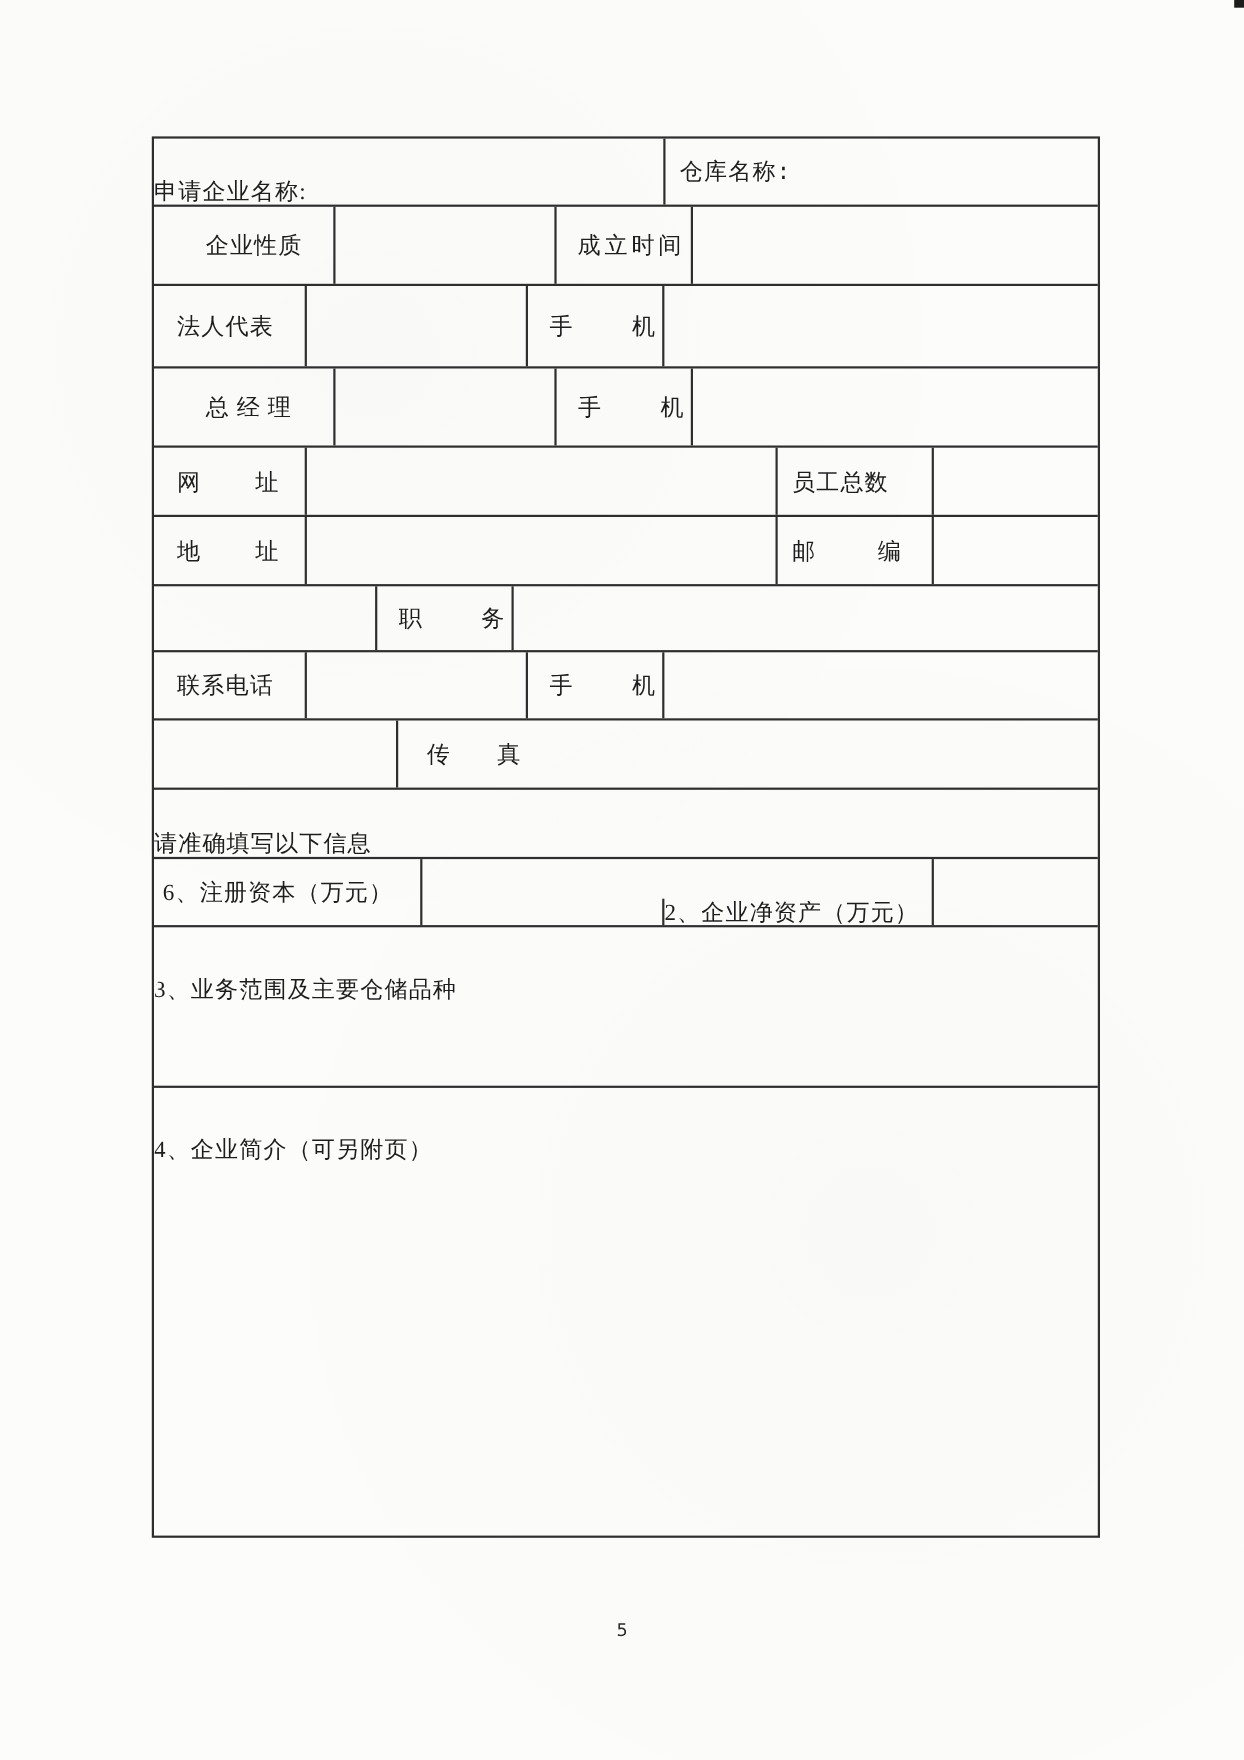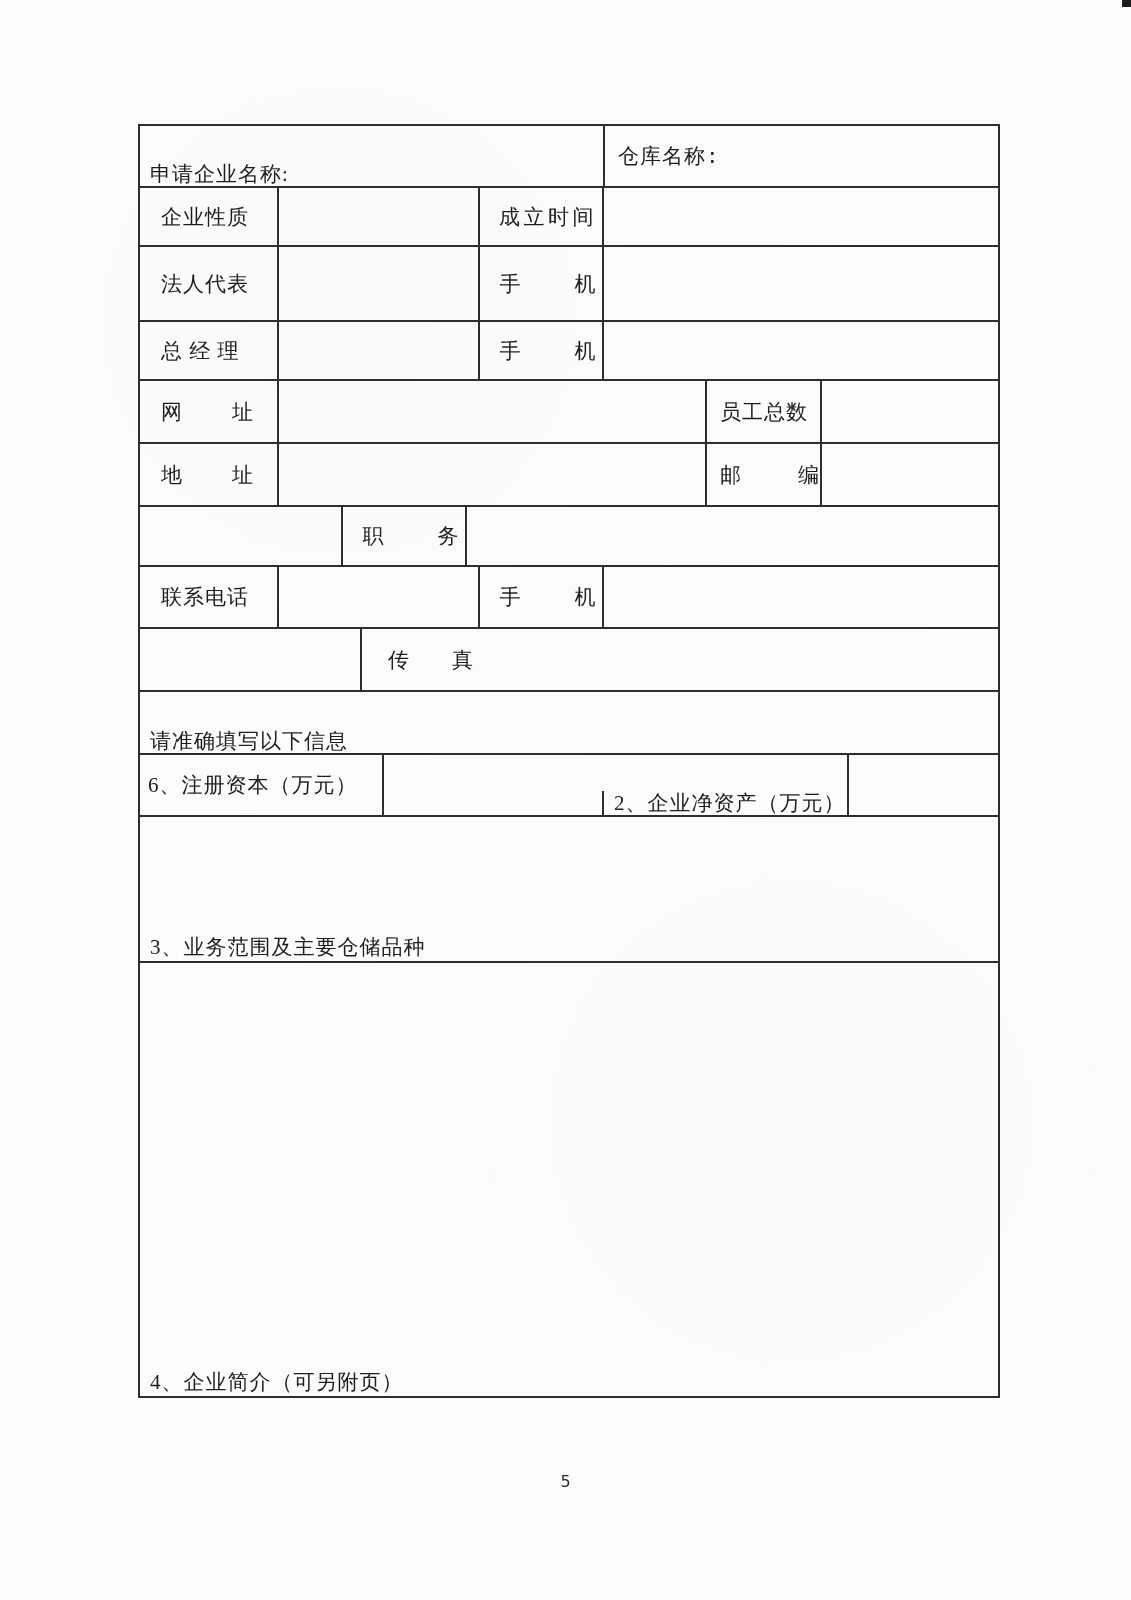--- a/index.html
+++ b/index.html
@@ -33,39 +33,39 @@
   .row { display: flex; box-sizing: border-box; flex: 0 0 auto; min-height: 0; }
   .row + .row { border-top: 2px solid #2e2e2e; }
   .cell {
     box-sizing: border-box;
     display: flex; align-items: center;
     min-width: 0; overflow: hidden;
   }
   .cell + .cell { border-left: 2px solid #2e2e2e; }
 
   .h60 { height: 60px; } .h62 { height: 62px; } .h63 { height: 63px; }
-  .h64 { height: 59px; } .h65 { height: 75px; } .h146 { height: 146px; }
+  .h64 { height: 72px; padding-left: 26px; } .h65 { height: 75px; } .h146 { height: 146px; }
   .grow { flex: 1 1 auto; }
 
   .w463 { width: 463px; } .w137 { width: 137px; } .w201 { width: 201px; }
-  .w124 { width: 124px; justify-content: center; } .w428 { width: 428px; } .w126 { width: 115px; }
+  .w124 { width: 124px; justify-content: center; } .w428 { width: 428px; } .w126 { width: 142px; }
   .w242 { width: 242px; } .w220 { width: 220px; } .w245 { width: 245px; }
 
   .lbl { font-size: 21px; letter-spacing: 1px; white-space: nowrap; }
   .ls3 { letter-spacing: 3.5px; }
   .pad8  { padding-left: 8px; }
-  .pad10 { padding-left: 10px; margin-top: 36px; }
+  .pad10 { padding-left: 0; margin-top: 36px; }
   .pad13 { padding-left: 13px; font-family: Liberation Mono, monospace; }
   .pad14 { padding-left: 14px; }
   .pad21 { padding-left: 21px; }
 
   .spread { display: inline-flex; justify-content: space-between; }
   .sw86 { width: 86px; } .sw93 { width: 93px; } .sw97 { width: 97px; } .sw100 { width: 100px; }
 
-  .top-align { align-items: flex-end; border-radius: 27px; }
+  .top-align { align-items: flex-start; border-radius: 27px; }
   .top-align .lbl { padding-top: 6px; }
 
   .page-number {
     position: absolute; left: 0; top: 1472px;
     width: 1131px; text-align: center;
     font-family: "DejaVu Sans", "Liberation Sans", sans-serif;
     font-size: 16px; color: #2a2a2a;
   }
 </style>
 </head>

